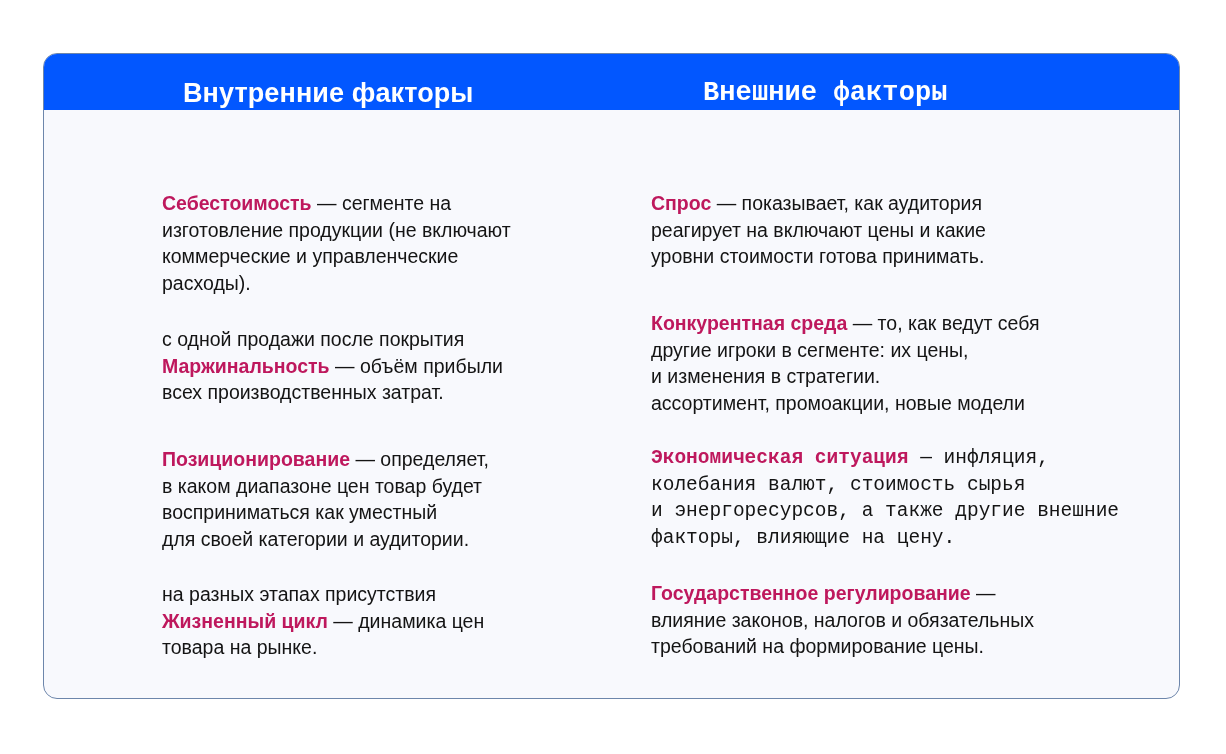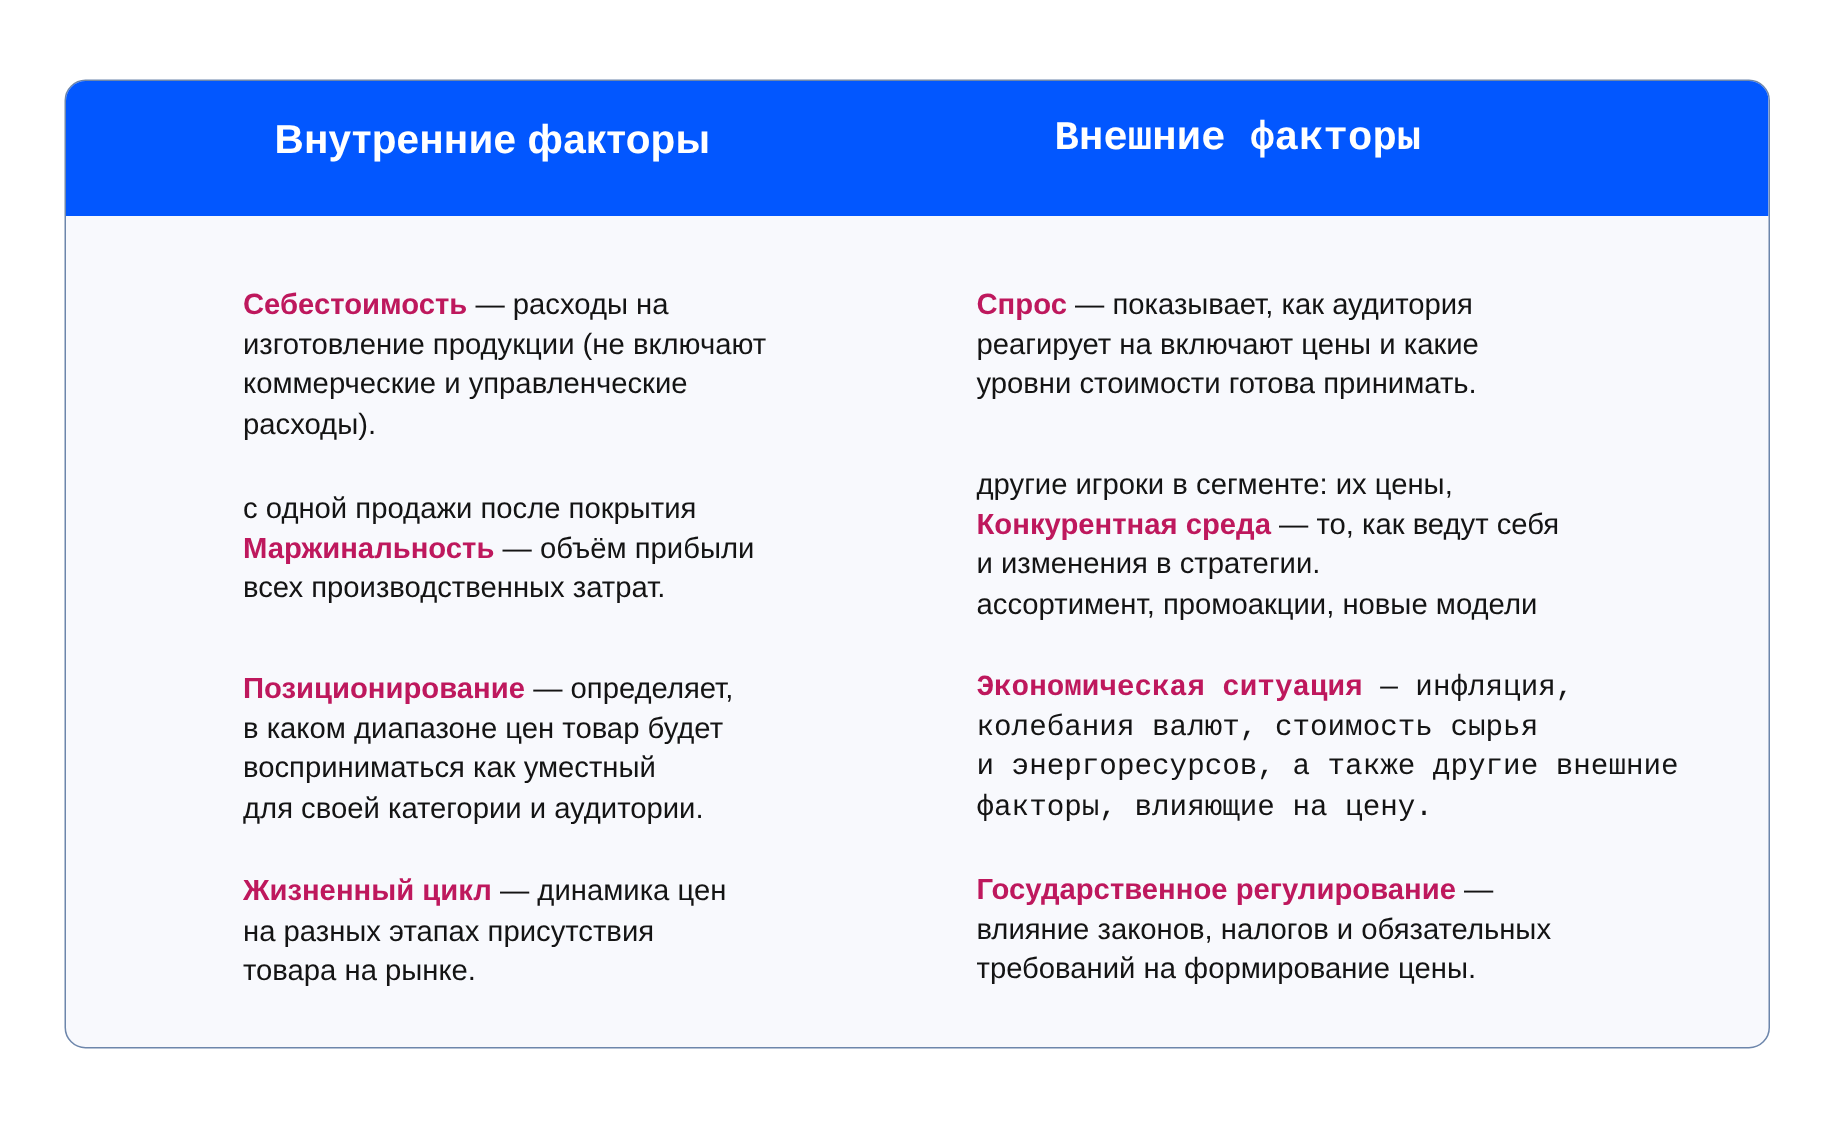--- a/index.html
+++ b/index.html
@@ -24,21 +24,21 @@
       border-radius: 14px;
       background: #f8f9fd;
       overflow: hidden;
       box-sizing: border-box;
     }
     .card-header {
       position: absolute;
       left: 0;
       top: 0;
       width: 100%;
-      height: 90px;
+      height: 56px;
       background: #0257ff;
     }
     .header-title {
       position: absolute;
       top: 0;
       height: 78px;
       line-height: 78px;
       color: #ffffff;
       font-size: 27px;
       font-weight: bold;
@@ -75,56 +75,56 @@
 <body>
 
 <div class="card">
   <div class="card-header">
     <div class="header-title left">Внутренние факторы</div>
     <div class="header-title right">Внешние факторы</div>
   </div>
 
   <div class="column left">
     <div class="factor" style="top:0px;">
-      <span class="factor-line"><span class="factor-term">Себестоимость</span><span> — расходы на</span></span>
+      <span class="factor-line"><span class="factor-term">Себестоимость</span><span> — сегменте на</span></span>
       <span class="factor-line">изготовление продукции (не включают</span>
       <span class="factor-line">коммерческие и управленческие</span>
       <span class="factor-line">расходы).</span>
     </div>
 
     <div class="factor" style="top:136px;">
       <span class="factor-line">с одной продажи после покрытия</span>
       <span class="factor-line"><span class="factor-term">Маржинальность</span><span> — объём прибыли</span></span>
       <span class="factor-line">всех производственных затрат.</span>
     </div>
 
     <div class="factor" style="top:256px;">
       <span class="factor-line"><span class="factor-term">Позиционирование</span><span> — определяет,</span></span>
       <span class="factor-line">в каком диапазоне цен товар будет</span>
       <span class="factor-line">восприниматься как уместный</span>
       <span class="factor-line">для своей категории и аудитории.</span>
     </div>
 
     <div class="factor" style="top:391px;">
+      <span class="factor-line">на разных этапах присутствия</span>
       <span class="factor-line"><span class="factor-term">Жизненный цикл</span><span> — динамика цен</span></span>
-      <span class="factor-line">на разных этапах присутствия</span>
       <span class="factor-line">товара на рынке.</span>
     </div>
   </div>
 
   <div class="column right">
     <div class="factor" style="top:0px;">
       <span class="factor-line"><span class="factor-term">Спрос</span><span> — показывает, как аудитория</span></span>
       <span class="factor-line">реагирует на включают цены и какие</span>
       <span class="factor-line">уровни стоимости готова принимать.</span>
     </div>
 
     <div class="factor" style="top:120px;">
+      <span class="factor-line"><span class="factor-term">Конкурентная среда</span><span> — то, как ведут себя</span></span>
       <span class="factor-line">другие игроки в сегменте: их цены,</span>
-      <span class="factor-line"><span class="factor-term">Конкурентная среда</span><span> — то, как ведут себя</span></span>
       <span class="factor-line">и изменения в стратегии.</span>
       <span class="factor-line">ассортимент, промоакции, новые модели</span>
     </div>
 
     <div class="factor" style="top:255px;font-family:Liberation Mono, monospace;">
       <span class="factor-line"><span class="factor-term">Экономическая ситуация</span><span> — инфляция,</span></span>
       <span class="factor-line">колебания валют, стоимость сырья</span>
       <span class="factor-line">и энергоресурсов, а также другие внешние</span>
       <span class="factor-line">факторы, влияющие на цену.</span>
     </div>

